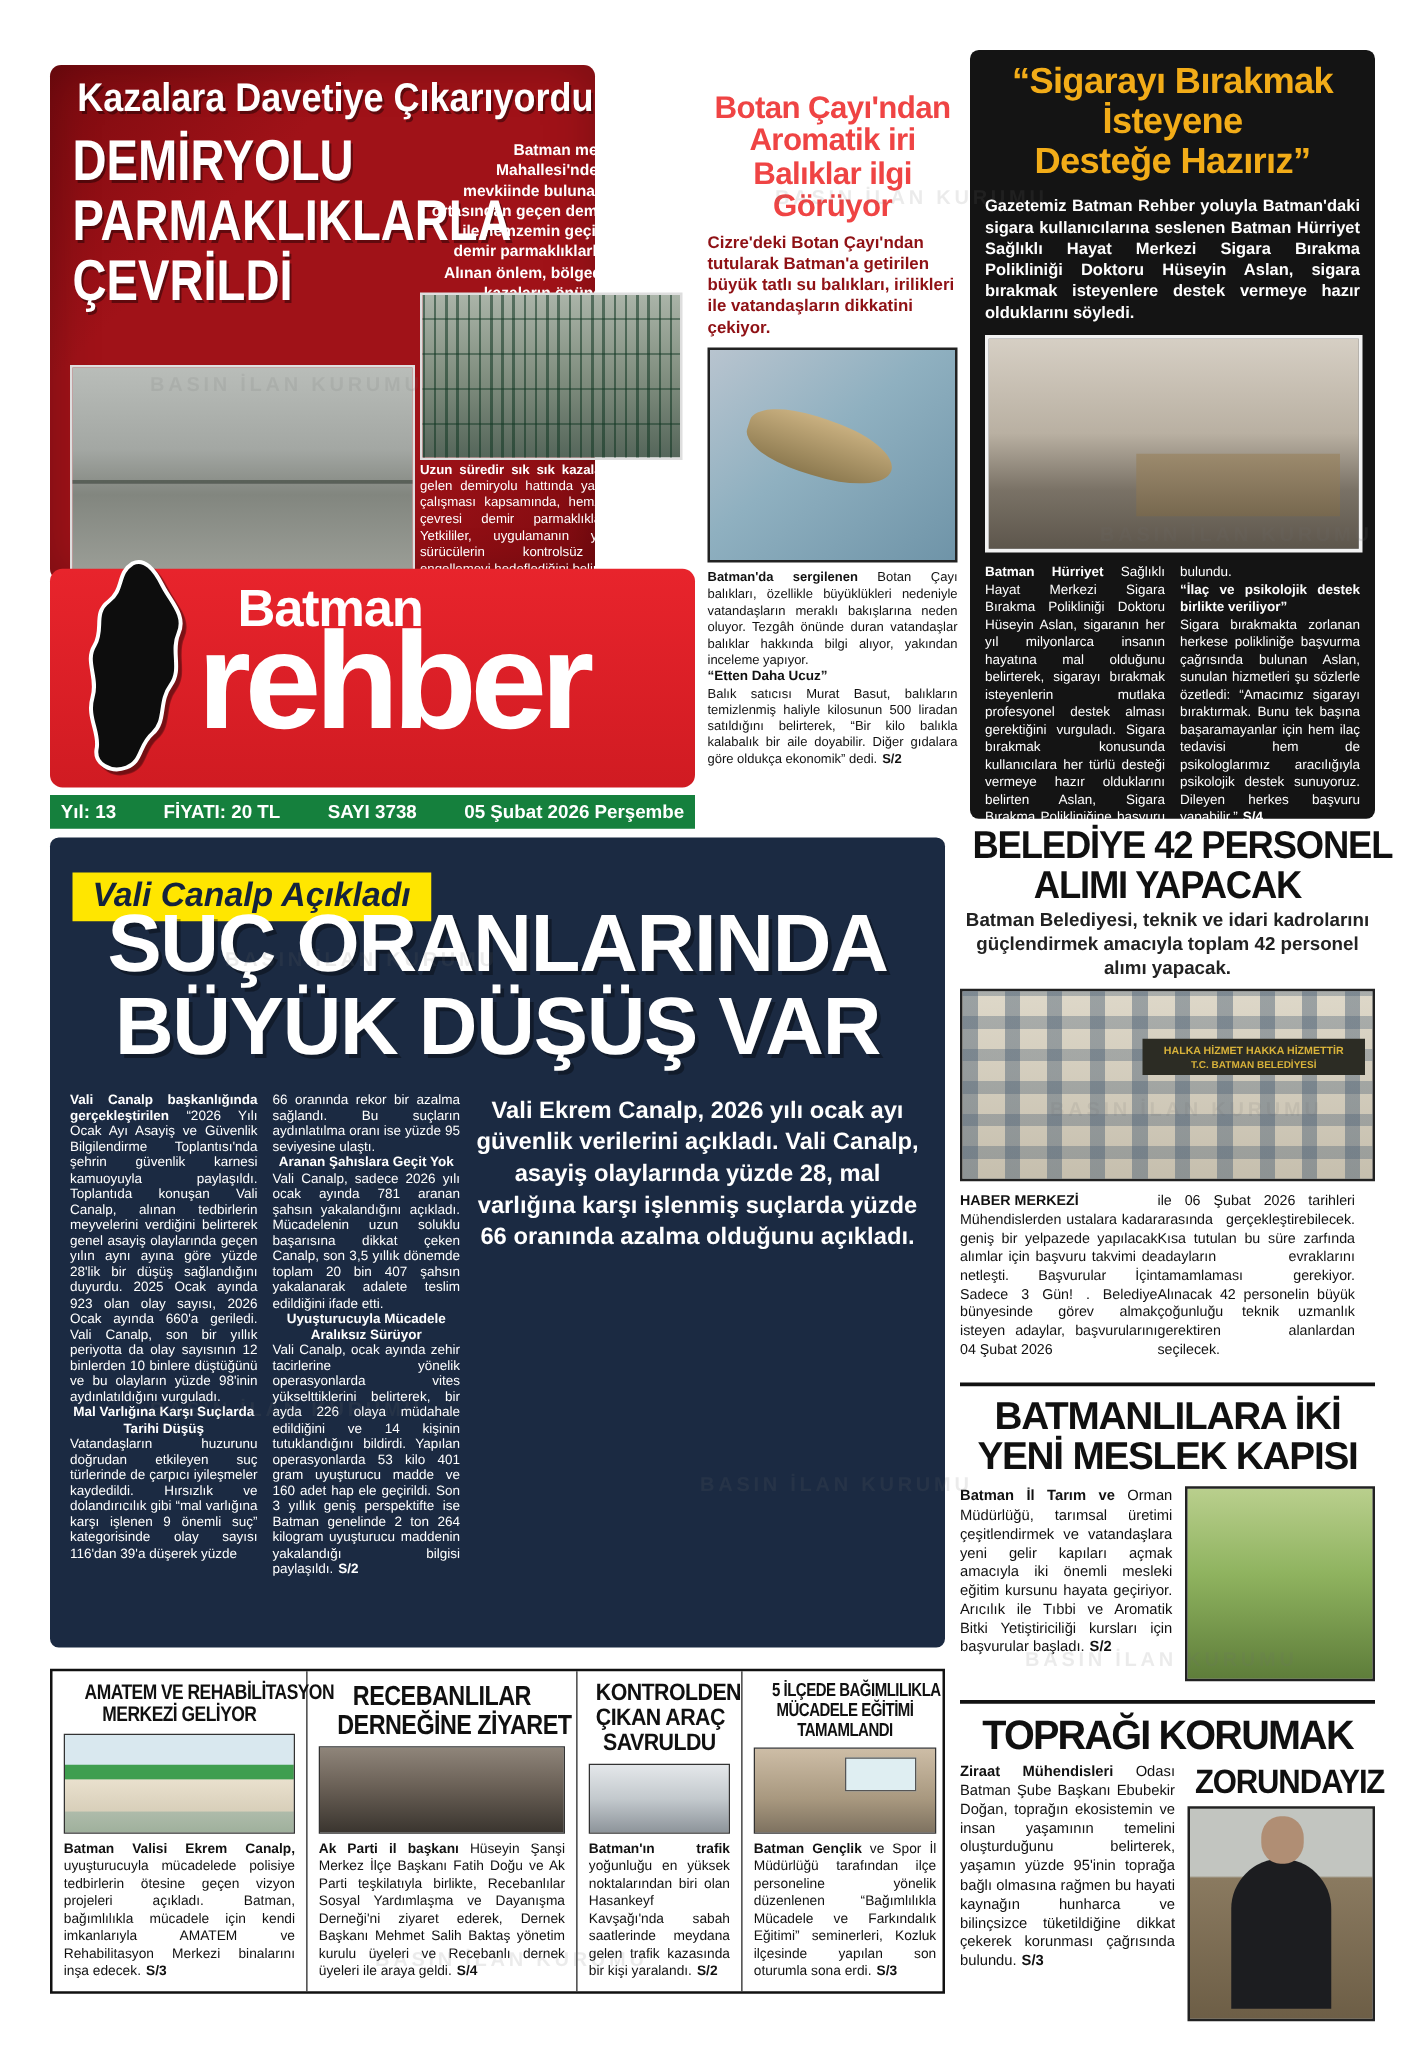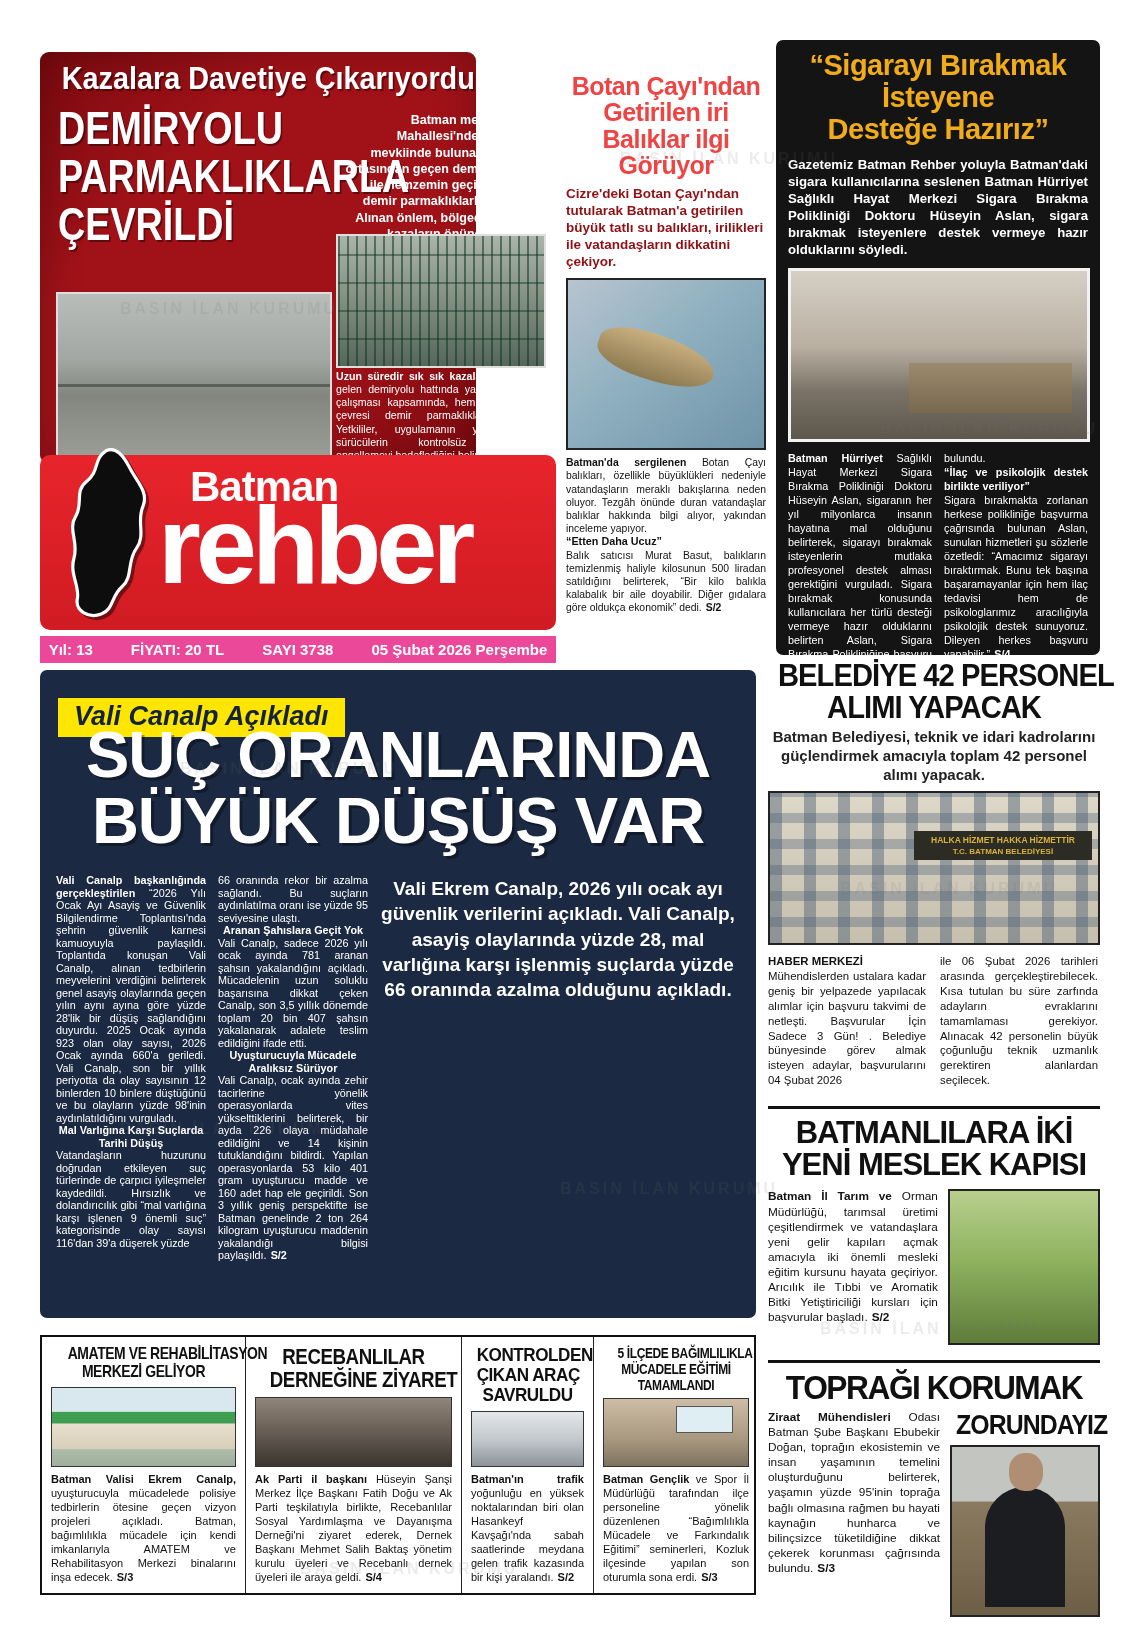--- a/index.html
+++ b/index.html
@@ -60,21 +60,21 @@
   .smoke-col{width:146px;font-size:10.8px;line-height:1.3;}
 
   
   #masthead{left:40px;top:455px;width:516px;height:175px;background:linear-gradient(#e8242c,#d01b22);
             border-radius:10px;color:#fff;}
   .map-shape{position:absolute;left:18px;top:-10px;width:96px;height:178px;filter:drop-shadow(3px 3px 0 rgba(0,0,0,.45));}
   .mast-top{position:absolute;left:150px;top:8px;font-weight:700;font-size:42px;letter-spacing:-1px;}
   .mast-main{position:absolute;left:118px;top:26px;font-weight:700;font-size:110px;letter-spacing:-5px;}
   .mast-tag{position:absolute;left:0;bottom:8px;width:100%;text-align:center;font-weight:700;font-size:19px;}
   .mast-tag span{margin:0 8px;}
-  #infobar{left:40px;top:636px;width:516px;height:27px;background:#ec4899;color:#fff;display:flex;
+  #infobar{left:40px;top:636px;width:516px;height:27px;background:#15803d;color:#fff;display:flex;
            align-items:center;justify-content:center;gap:38px;font-weight:700;font-size:15px;}
 
   
   #crime{left:40px;top:670px;width:716px;height:648px;background:#1b2a42;border-radius:7px;color:#fff;}
   .crime-kicker{position:absolute;left:18px;top:28px;background:#ffe600;color:#14233c;font-weight:700;
                 font-style:italic;font-size:27px;padding:3px 16px 5px;}
   .crime-title{position:absolute;left:0;top:52px;width:100%;text-align:center;font-weight:700;
                font-size:65px;line-height:66px;letter-spacing:-1px;text-shadow:3px 3px 0 rgba(0,0,0,.35);}
   .crime-col{position:absolute;top:204px;width:150px;font-size:10.8px;line-height:1.16;}
   .crime-sub{font-weight:700;text-align:center;}
@@ -99,21 +99,21 @@
   .bel-lead{margin-top:5px;font-weight:700;font-size:15px;line-height:1.25;text-align:center;color:#222;}
   .ph-building{position:relative;margin-top:7px;width:328px;height:150px;border:2px solid #222;
                background:linear-gradient(#ded8c9,#c6bfae);}
   .ph-building:before{content:"";position:absolute;inset:0;
       background:repeating-linear-gradient(90deg,rgba(73,94,116,.45) 0 12px,transparent 12px 34px),
                  repeating-linear-gradient(0deg,transparent 0 16px,rgba(73,94,116,.35) 16px 26px);}
   .bld-banner{position:absolute;right:6px;top:38px;width:170px;padding:4px 4px;background:#2c2c24;
               text-align:center;color:#d8b23a;font-weight:700;}
   .bld-banner .l1{display:block;font-size:8.5px;}
   .bld-banner .l2{display:block;font-size:8px;margin-top:2px;}
-  .bel-cols{margin-top:9px;display:flex;gap:14px;}
+  .bel-cols{margin-top:9px;display:flex;}
   .bel-col{width:158px;font-size:11.4px;line-height:1.3;}
 
   
   #careers{left:768px;top:1106px;width:332px;height:250px;border-top:3px solid #111;padding-top:8px;}
   .car-title{font-weight:700;font-size:31px;line-height:1.04;text-align:center;letter-spacing:-1px;color:#101010;}
   .car-row{margin-top:8px;display:flex;gap:10px;}
   .car-text{width:172px;font-size:11.8px;line-height:1.28;}
   .ph-bee{width:150px;height:152px;border:2px solid #222;
           background:linear-gradient(#b9cf8d 0%,#8fb35f 45%,#5e7d3a 100%);}
 
@@ -180,21 +180,21 @@
     <div class="ph-fence"></div>
     <div class="ph-street"></div>
     <div class="rail-caption jus">
       <b>Uzun süredir sık sık kazalarla</b><span> gündeme gelen demiryolu hattında yapılan güvenlik çalışması kapsamında, hemzemin geçidin çevresi demir parmaklıklarla çevrildi. Yetkililer, uygulamanın yayaların ve sürücülerin kontrolsüz geçişlerini engellemeyi hedeflediğini belirtti.</span><b class="pref">S/2</b>
     </div>
   </section>
 
   <section id="fish">
     <div class="fish-title">
       <span class="line">Botan Çayı'ndan</span>
-      <span class="line">Getirilen iri</span>
+      <span class="line">Aromatik iri</span>
       <span class="line">Balıklar ilgi</span>
       <span class="line">Görüyor</span>
     </div>
     <div class="fish-lead">Cizre'deki Botan Çayı'ndan tutularak Batman'a getirilen büyük tatlı su balıkları, irilikleri ile vatandaşların dikkatini çekiyor.</div>
     <div class="ph-fish">
       <div class="fish-shape"></div>
     </div>
     <div class="fish-caption jus">
       <b>Batman'da sergilenen</b><span> Botan Çayı balıkları, özellikle büyüklükleri nedeniyle vatandaşların meraklı bakışlarına neden oluyor. Tezgâh önünde duran vatandaşlar balıklar hakkında bilgi alıyor, yakından inceleme yapıyor.</span>
       <div class="fish-sub">“Etten Daha Ucuz”</div>

